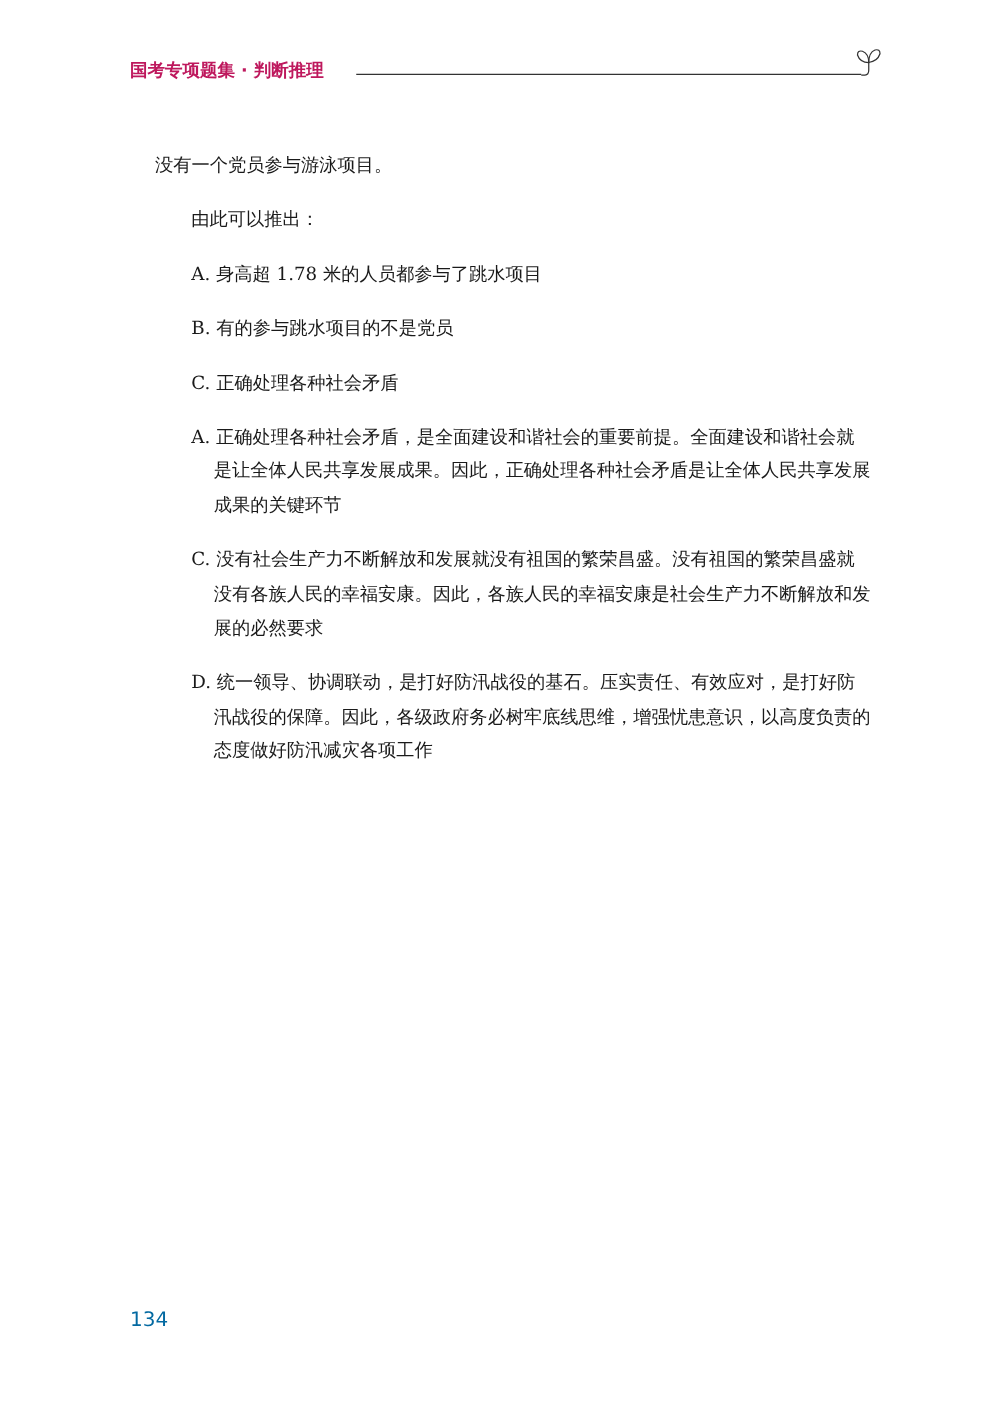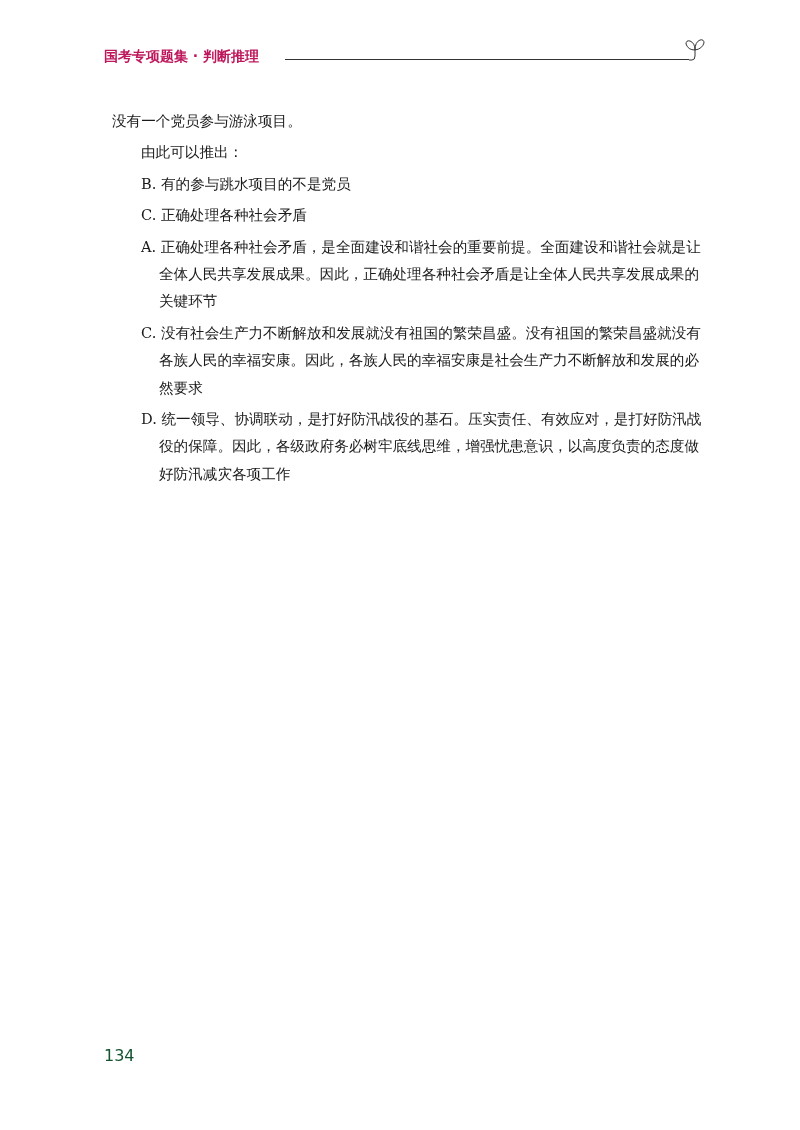--- a/index.html
+++ b/index.html
@@ -4,43 +4,44 @@
 <style>
   html, body { margin: 0; padding: 0; background: #ffffff; }
   body { width: 800px; height: 1130px; position: relative; overflow: hidden;
          font-family: "DejaVu Serif", "Liberation Serif", serif; color: #1a1a1a; }
   .header { position: absolute; left: 104px; top: 48px; height: 20px; }
   .header-title { position: absolute; left: 0; top: 0; font-family: "DejaVu Sans", "Liberation Sans", sans-serif;
                   font-size: 14px; font-weight: bold; white-space: nowrap; color: #be185d; letter-spacing: 0px; }
   .header-rule { position: absolute; left: 285px; top: 59px; width: 404px; height: 0; border-top: 1px solid #333; }
   .sprout { position: absolute; left: 682px; top: 36px; width: 34px; height: 26px; }
   .content { position: absolute; left: 108px; top: 103px; width: 606px; font-size: 14.6px; line-height: 27.4px; }
-  .p { margin: 4px; }
+  .p { margin: 16px; }
   .indent { text-indent: 29px; }
   .opt { padding-left: 29px; }
   .optwrap { padding-left: 47px; text-indent: -18px; }
   .page-num { position: absolute; left: 104px; top: 1046px; font-family: "DejaVu Sans", "Liberation Sans", sans-serif;
-              font-size: 16px; color: #14532d; }
+              font-size: 16px; color: #0369a1; }
 </style>
 </head>
 <body>
 
 <div class="header">
   <span class="header-title">国考专项题集 · 判断推理</span>
 </div>
 <div class="header-rule"></div>
 <svg class="sprout" viewBox="0 0 34 26">
   <path d="M7 24 L10 24 Q13 24 13 20 L13 14" fill="none" stroke="#333" stroke-width="1"></path>
   <path d="M13 14 Q6 14 4 8 Q4 4 8 5 Q13 7 13 14 Z" fill="none" stroke="#333" stroke-width="1"></path>
   <path d="M13 14 Q20 13 22 7 Q22 3 18 4 Q13 6 13 14 Z" fill="none" stroke="#333" stroke-width="1"></path>
 </svg>
 
 <div class="content">
   <p class="p">没有一个党员参与游泳项目。</p>
   <p class="p indent">由此可以推出：</p>
+  <p class="p opt">A. 身高超 1.78 米的人员都参与了跳水项目</p>
   <p class="p opt">B. 有的参与跳水项目的不是党员</p>
   <p class="p opt">C. 正确处理各种社会矛盾</p>
   <p class="p optwrap">A. 正确处理各种社会矛盾，是全面建设和谐社会的重要前提。全面建设和谐社会就是让全体人民共享发展成果。因此，正确处理各种社会矛盾是让全体人民共享发展成果的关键环节</p>
   <p class="p optwrap">C. 没有社会生产力不断解放和发展就没有祖国的繁荣昌盛。没有祖国的繁荣昌盛就没有各族人民的幸福安康。因此，各族人民的幸福安康是社会生产力不断解放和发展的必然要求</p>
   <p class="p optwrap">D. 统一领导、协调联动，是打好防汛战役的基石。压实责任、有效应对，是打好防汛战役的保障。因此，各级政府务必树牢底线思维，增强忧患意识，以高度负责的态度做好防汛减灾各项工作</p>
 </div>
 
 <div class="page-num">134</div>
 
 </body></html>

